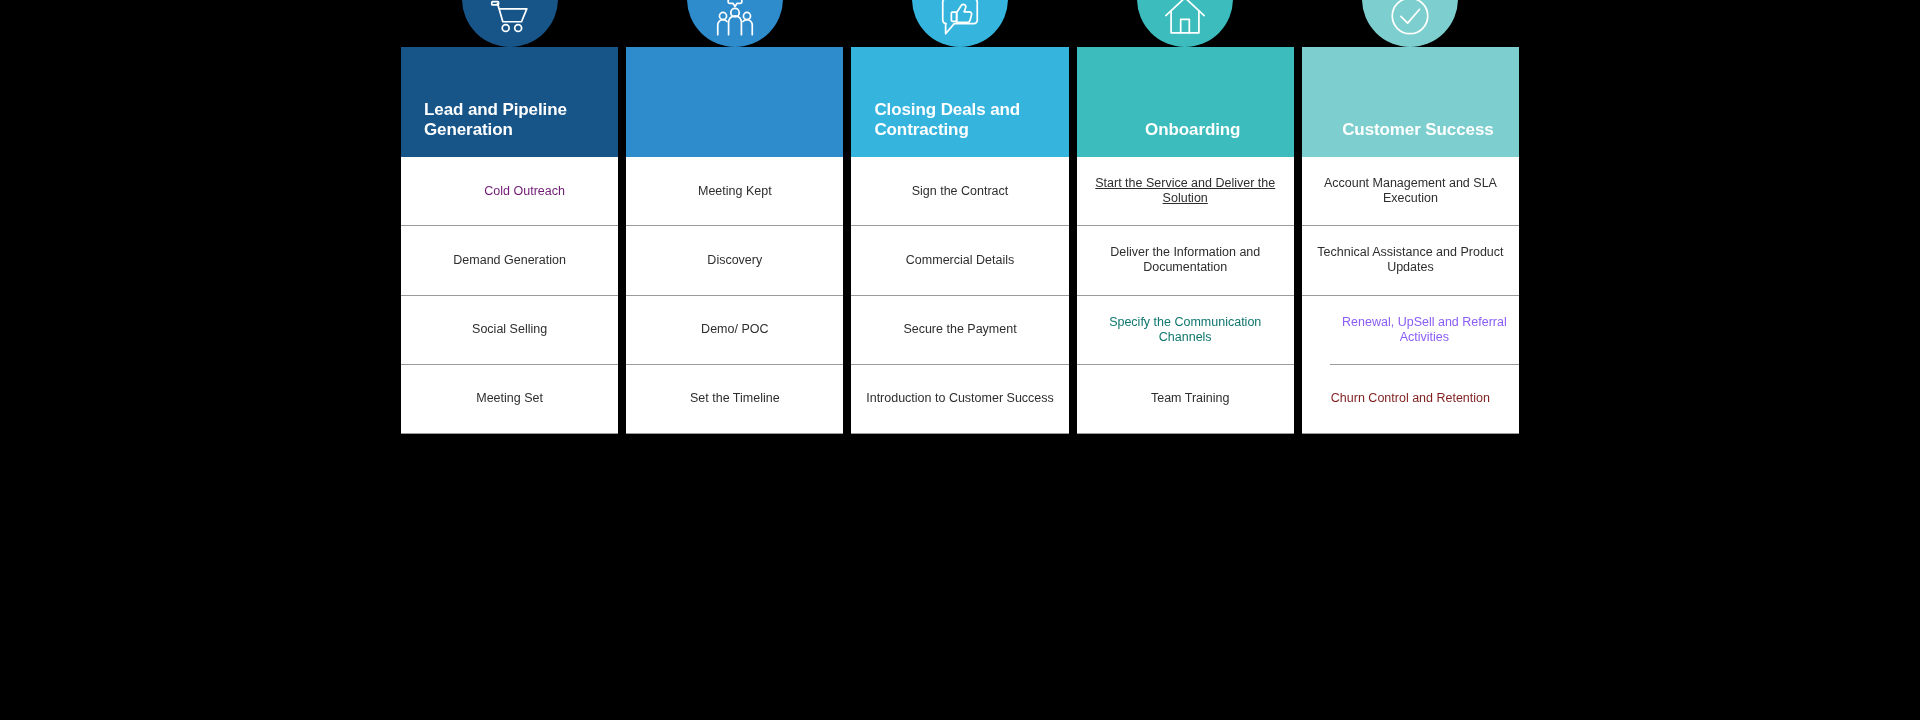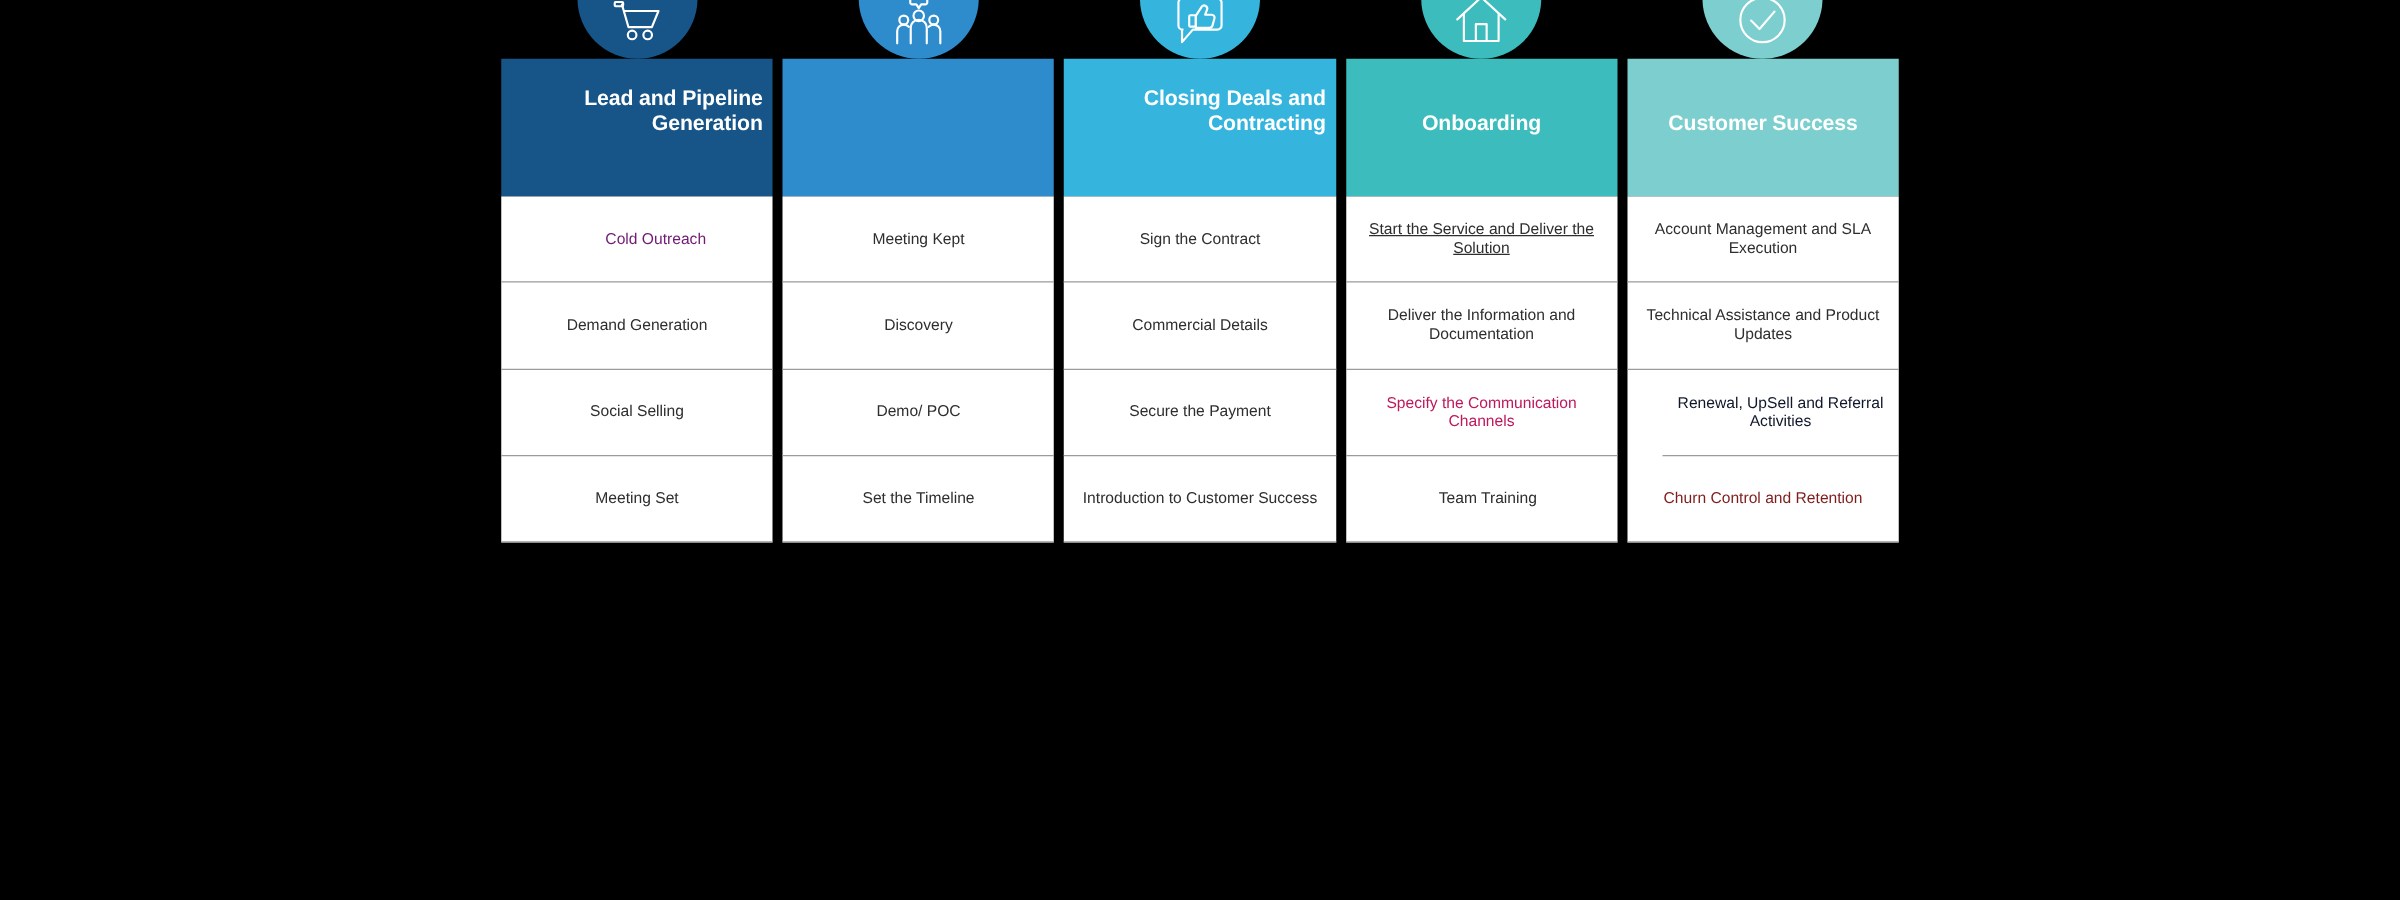--- a/index.html
+++ b/index.html
@@ -87,23 +87,24 @@
     width: 46px;
     height: 46px;
   }
 
   .col-title {
     position: relative;
     z-index: 3;
     font-size: 17px;
     font-weight: bold;
     line-height: 20px;
-    text-align: right;
-    padding: 0 8px 48px 8px;
+    text-align: left;
+    padding: 0 8px 17px 8px;
     letter-spacing: -0.1px;
+    margin-left: 15px;
   }
 
   
   .col-body {
     flex: 1 1 auto;
     display: flex;
     flex-direction: column;
     background: #ffffff;
   }
 
@@ -203,38 +204,38 @@
             <path d="M4 23.5 L24 5 L44 23.5"></path>
             <path d="M9.5 19.5 V41.5 H38.5 V19.5"></path>
             <path d="M19.5 41.5 V27.5 H28.5 V41.5"></path>
           </svg>
         </div>
         <div class="col-title">Onboarding</div>
       </div>
       <div class="col-body">
         <div class="cell" style="color: rgb(46, 46, 46); border-bottom-color: rgb(155, 155, 155); text-decoration: underline;">Start the Service and Deliver the Solution</div>
         <div class="cell" style="color: rgb(46, 46, 46); border-bottom-color: rgb(155, 155, 155);">Deliver the Information and Documentation</div>
-        <div class="cell" style="color: #be185d; border-bottom-color: rgb(155, 155, 155);">Specify the Communication Channels</div>
+        <div class="cell" style="color: #0f766e; border-bottom-color: rgb(155, 155, 155);">Specify the Communication Channels</div>
         <div class="cell" style="color: rgb(46, 46, 46); border-bottom-color: rgb(155, 155, 155); padding-left: 20px;">Team Training</div>
       </div>
     </div>
 
     <div class="process-column">
       <div class="col-header">
         <div class="col-header-bar" style="background: rgb(125, 206, 206);"></div>
         <div class="col-bubble" style="background: rgb(125, 206, 206);">
           <svg viewBox="0 0 48 48" fill="none" stroke="#ffffff" stroke-width="1.8" stroke-linecap="round" stroke-linejoin="round">
             <circle cx="24" cy="24" r="18.5"></circle>
             <path d="M14.5 24.5 L21.5 31.5 L34 17"></path>
           </svg>
         </div>
         <div class="col-title">Customer Success</div>
       </div>
       <div class="col-body">
         <div class="cell" style="color: rgb(46, 46, 46); border-bottom-color: rgb(155, 155, 155);">Account Management and SLA Execution</div>
         <div class="cell" style="color: rgb(46, 46, 46); border-bottom-color: rgb(155, 155, 155);">Technical Assistance and Product Updates</div>
-        <div class="cell" style="color: #0f172a; border-bottom-color: rgb(155, 155, 155); margin-left: 28px;">Renewal, UpSell and Referral Activities</div>
+        <div class="cell" style="color: #8b5cf6; border-bottom-color: rgb(155, 155, 155); margin-left: 28px;">Renewal, UpSell and Referral Activities</div>
         <div class="cell" style="color: #7f1d1d; border-bottom-color: rgb(155, 155, 155);">Churn Control and Retention</div>
       </div>
     </div>
 
   </div>
 </div>
 
 </body></html>

